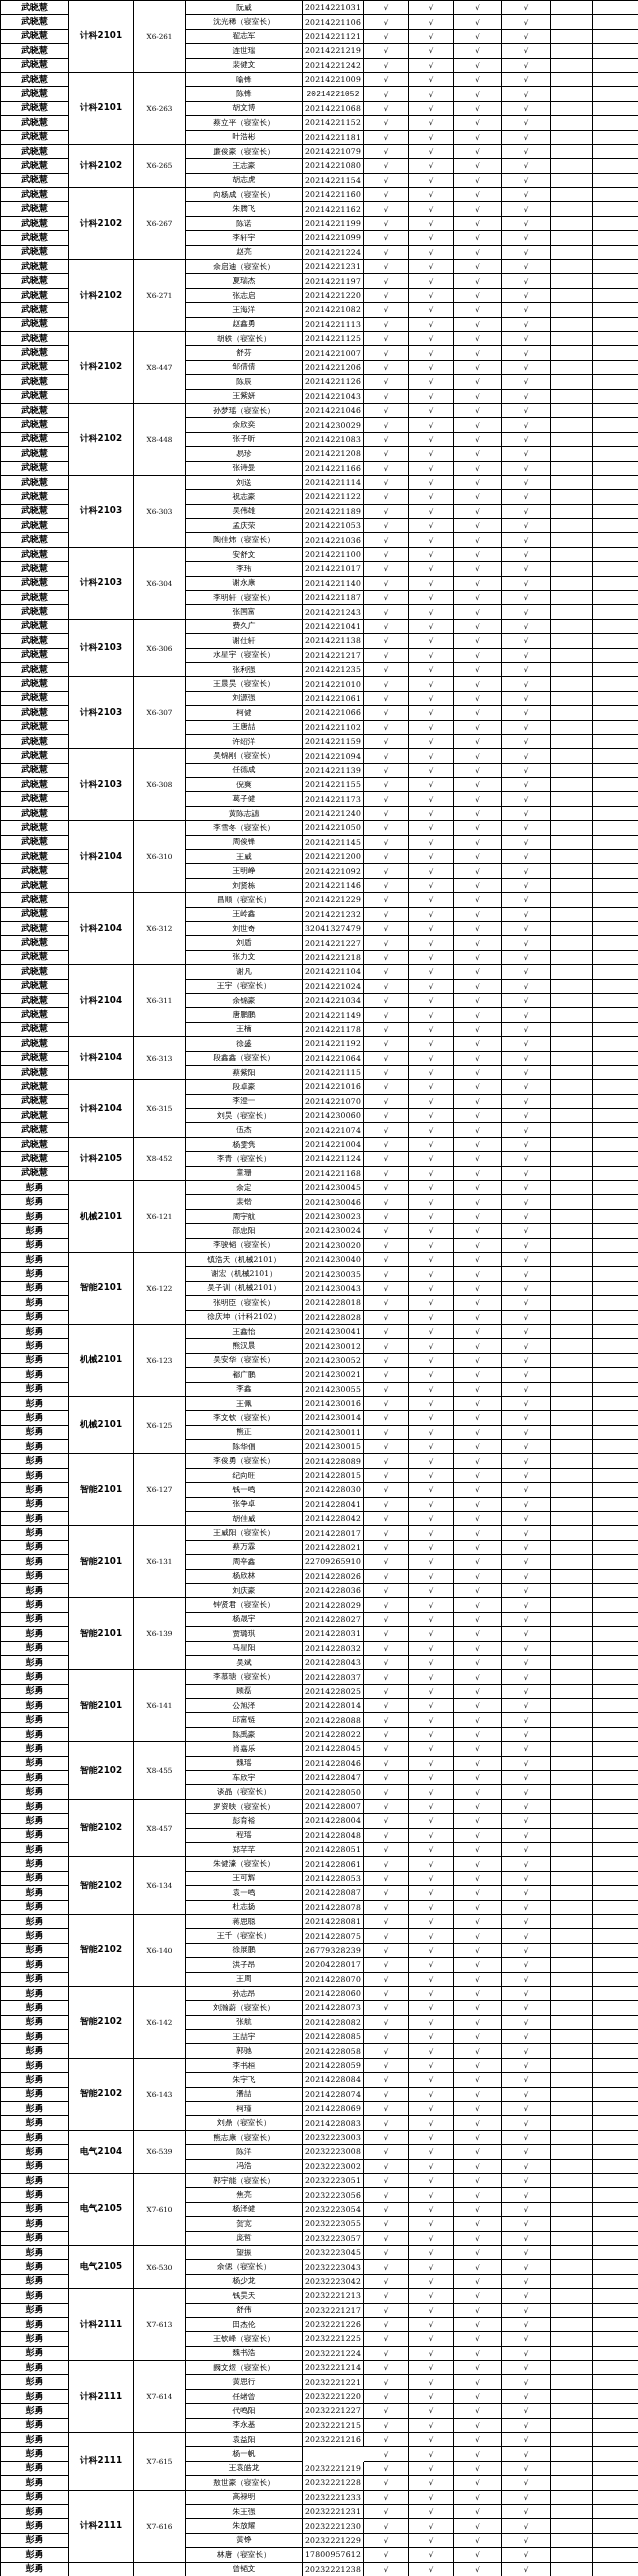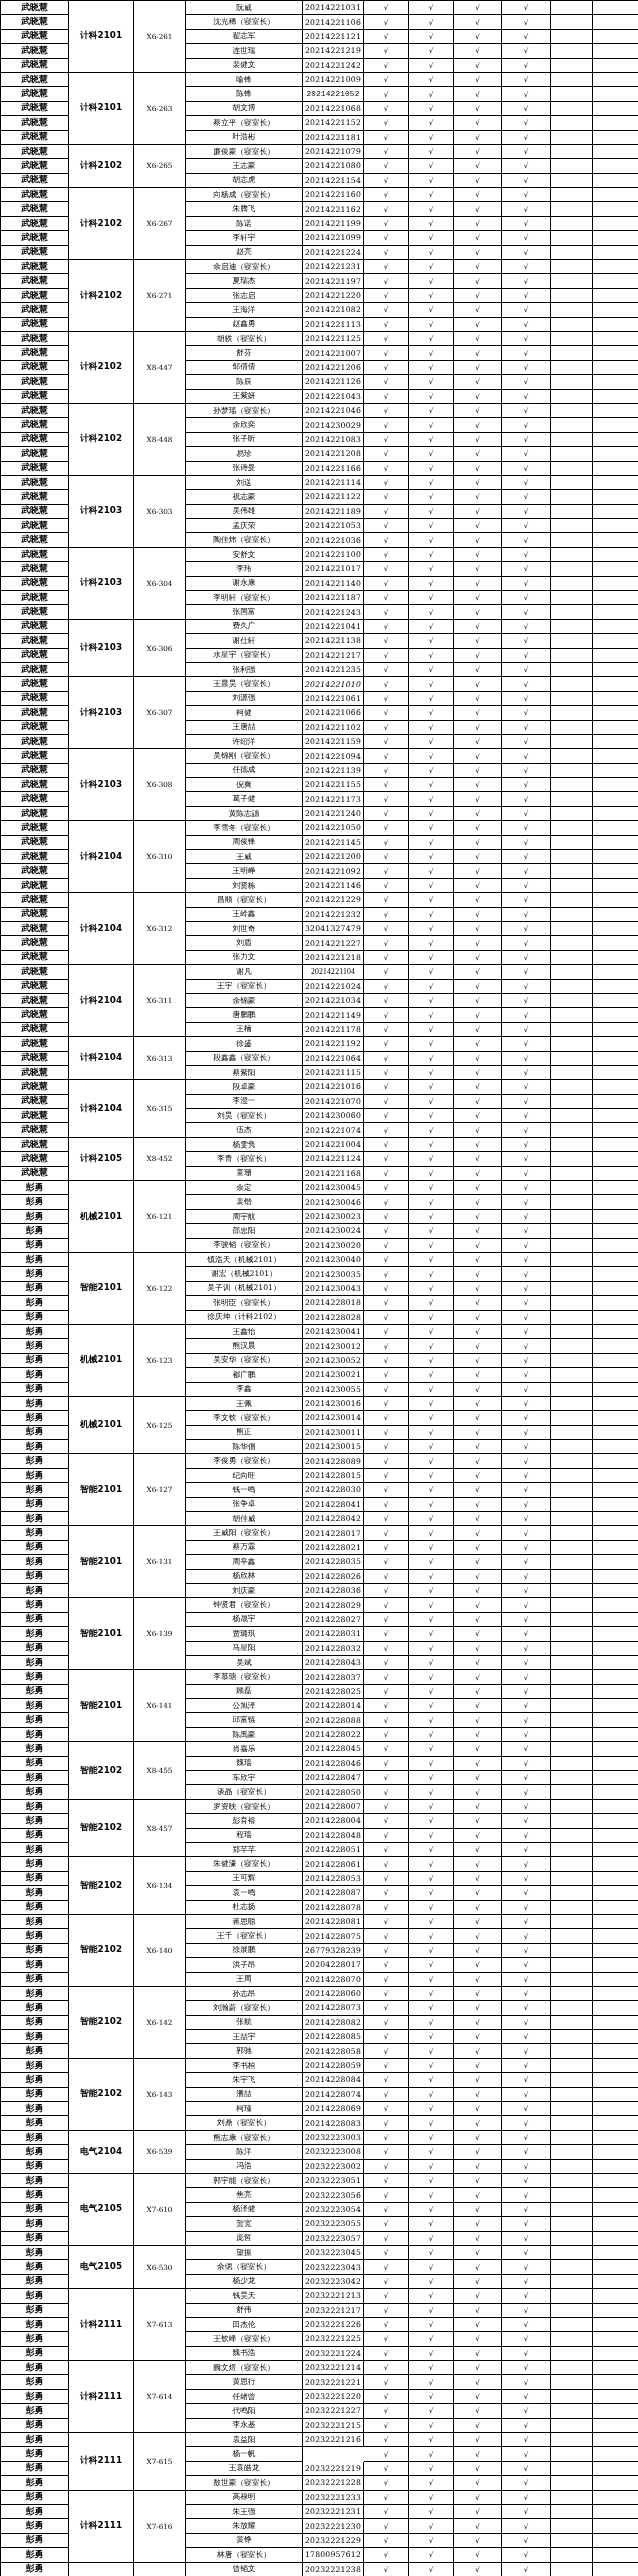--- a/index.html
+++ b/index.html
@@ -482,21 +482,21 @@
       <div class="cell ck gb" style="grid-area: 4 / 8;">√</div>
       <div class="cell ck gb" style="grid-area: 4 / 9;">√</div>
       <div class="cell gb" style="grid-area: 4 / 10;"></div>
       <div class="cell gb nr" style="grid-area: 4 / 11;"></div>
     </div>
     <div class="group" style="grid-template-rows: repeat(5, 14.4px);">
       <div class="cell cc gb" style="grid-area: 1 / 2 / span 5;">计科2103</div>
       <div class="cell room gb" style="grid-area: 1 / 3 / span 5;">X6-307</div>
       <div class="cell c1 bb" style="grid-area: 1 / 1;">武晓慧</div>
       <div class="cell c4 bb" style="grid-area: 1 / 4;">王晨昊（寝室长）</div>
-      <div class="cell c5 bb" style="grid-area: 1 / 5; font-style: italic;">20214221010</div>
+      <div class="cell c5 bb" style="grid-area: 1 / 5;">20214221010</div>
       <div class="cell ck bb" style="grid-area: 1 / 6;">√</div>
       <div class="cell ck bb" style="grid-area: 1 / 7;">√</div>
       <div class="cell ck bb" style="grid-area: 1 / 8;">√</div>
       <div class="cell ck bb" style="grid-area: 1 / 9;">√</div>
       <div class="cell bb" style="grid-area: 1 / 10;"></div>
       <div class="cell bb nr" style="grid-area: 1 / 11;"></div>
       <div class="cell c1 bb" style="grid-area: 2 / 1;">武晓慧</div>
       <div class="cell c4 bb" style="grid-area: 2 / 4;">刘源强</div>
       <div class="cell c5 bb" style="grid-area: 2 / 5;">20214221061</div>
       <div class="cell ck bb" style="grid-area: 2 / 6;">√</div>
@@ -678,21 +678,21 @@
       <div class="cell ck gb" style="grid-area: 5 / 8;">√</div>
       <div class="cell ck gb" style="grid-area: 5 / 9;">√</div>
       <div class="cell gb" style="grid-area: 5 / 10;"></div>
       <div class="cell gb nr" style="grid-area: 5 / 11;"></div>
     </div>
     <div class="group" style="grid-template-rows: repeat(5, 14.4px);">
       <div class="cell cc gb" style="grid-area: 1 / 2 / span 5;">计科2104</div>
       <div class="cell room gb" style="grid-area: 1 / 3 / span 5;">X6-311</div>
       <div class="cell c1 bb" style="grid-area: 1 / 1;">武晓慧</div>
       <div class="cell c4 bb" style="grid-area: 1 / 4;">谢凡</div>
-      <div class="cell c5 bb" style="grid-area: 1 / 5; font-family: Liberation Serif, serif;">20214221104</div>
+      <div class="cell c5 bb" style="grid-area: 1 / 5;">20214221104</div>
       <div class="cell ck bb" style="grid-area: 1 / 6;">√</div>
       <div class="cell ck bb" style="grid-area: 1 / 7;">√</div>
       <div class="cell ck bb" style="grid-area: 1 / 8;">√</div>
       <div class="cell ck bb" style="grid-area: 1 / 9;">√</div>
       <div class="cell bb" style="grid-area: 1 / 10;"></div>
       <div class="cell bb nr" style="grid-area: 1 / 11;"></div>
       <div class="cell c1 bb" style="grid-area: 2 / 1;">武晓慧</div>
       <div class="cell c4 bb" style="grid-area: 2 / 4;">王宇（寝室长）</div>
       <div class="cell c5 bb" style="grid-area: 2 / 5;">20214221024</div>
       <div class="cell ck bb" style="grid-area: 2 / 6;">√</div>
@@ -1083,21 +1083,21 @@
       <div class="cell c4 bb" style="grid-area: 2 / 4;">蔡万霖</div>
       <div class="cell c5 bb" style="grid-area: 2 / 5;">20214228021</div>
       <div class="cell ck bb" style="grid-area: 2 / 6;">√</div>
       <div class="cell ck bb" style="grid-area: 2 / 7;">√</div>
       <div class="cell ck bb" style="grid-area: 2 / 8;">√</div>
       <div class="cell ck bb" style="grid-area: 2 / 9;">√</div>
       <div class="cell bb" style="grid-area: 2 / 10;"></div>
       <div class="cell bb nr" style="grid-area: 2 / 11;"></div>
       <div class="cell c1 bb" style="grid-area: 3 / 1;">彭勇</div>
       <div class="cell c4 bb" style="grid-area: 3 / 4;">周辛鑫</div>
-      <div class="cell c5 bb" style="grid-area: 3 / 5;">20214228035</div>
+      <div class="cell c5 bb" style="grid-area: 3 / 5;">22709265910</div>
       <div class="cell ck bb" style="grid-area: 3 / 6;">√</div>
       <div class="cell ck bb" style="grid-area: 3 / 7;">√</div>
       <div class="cell ck bb" style="grid-area: 3 / 8;">√</div>
       <div class="cell ck bb" style="grid-area: 3 / 9;">√</div>
       <div class="cell bb" style="grid-area: 3 / 10;"></div>
       <div class="cell bb nr" style="grid-area: 3 / 11;"></div>
       <div class="cell c1 bb" style="grid-area: 4 / 1;">彭勇</div>
       <div class="cell c4 bb" style="grid-area: 4 / 4;">杨欣林</div>
       <div class="cell c5 bb" style="grid-area: 4 / 5;">20214228026</div>
       <div class="cell ck bb" style="grid-area: 4 / 6;">√</div>

